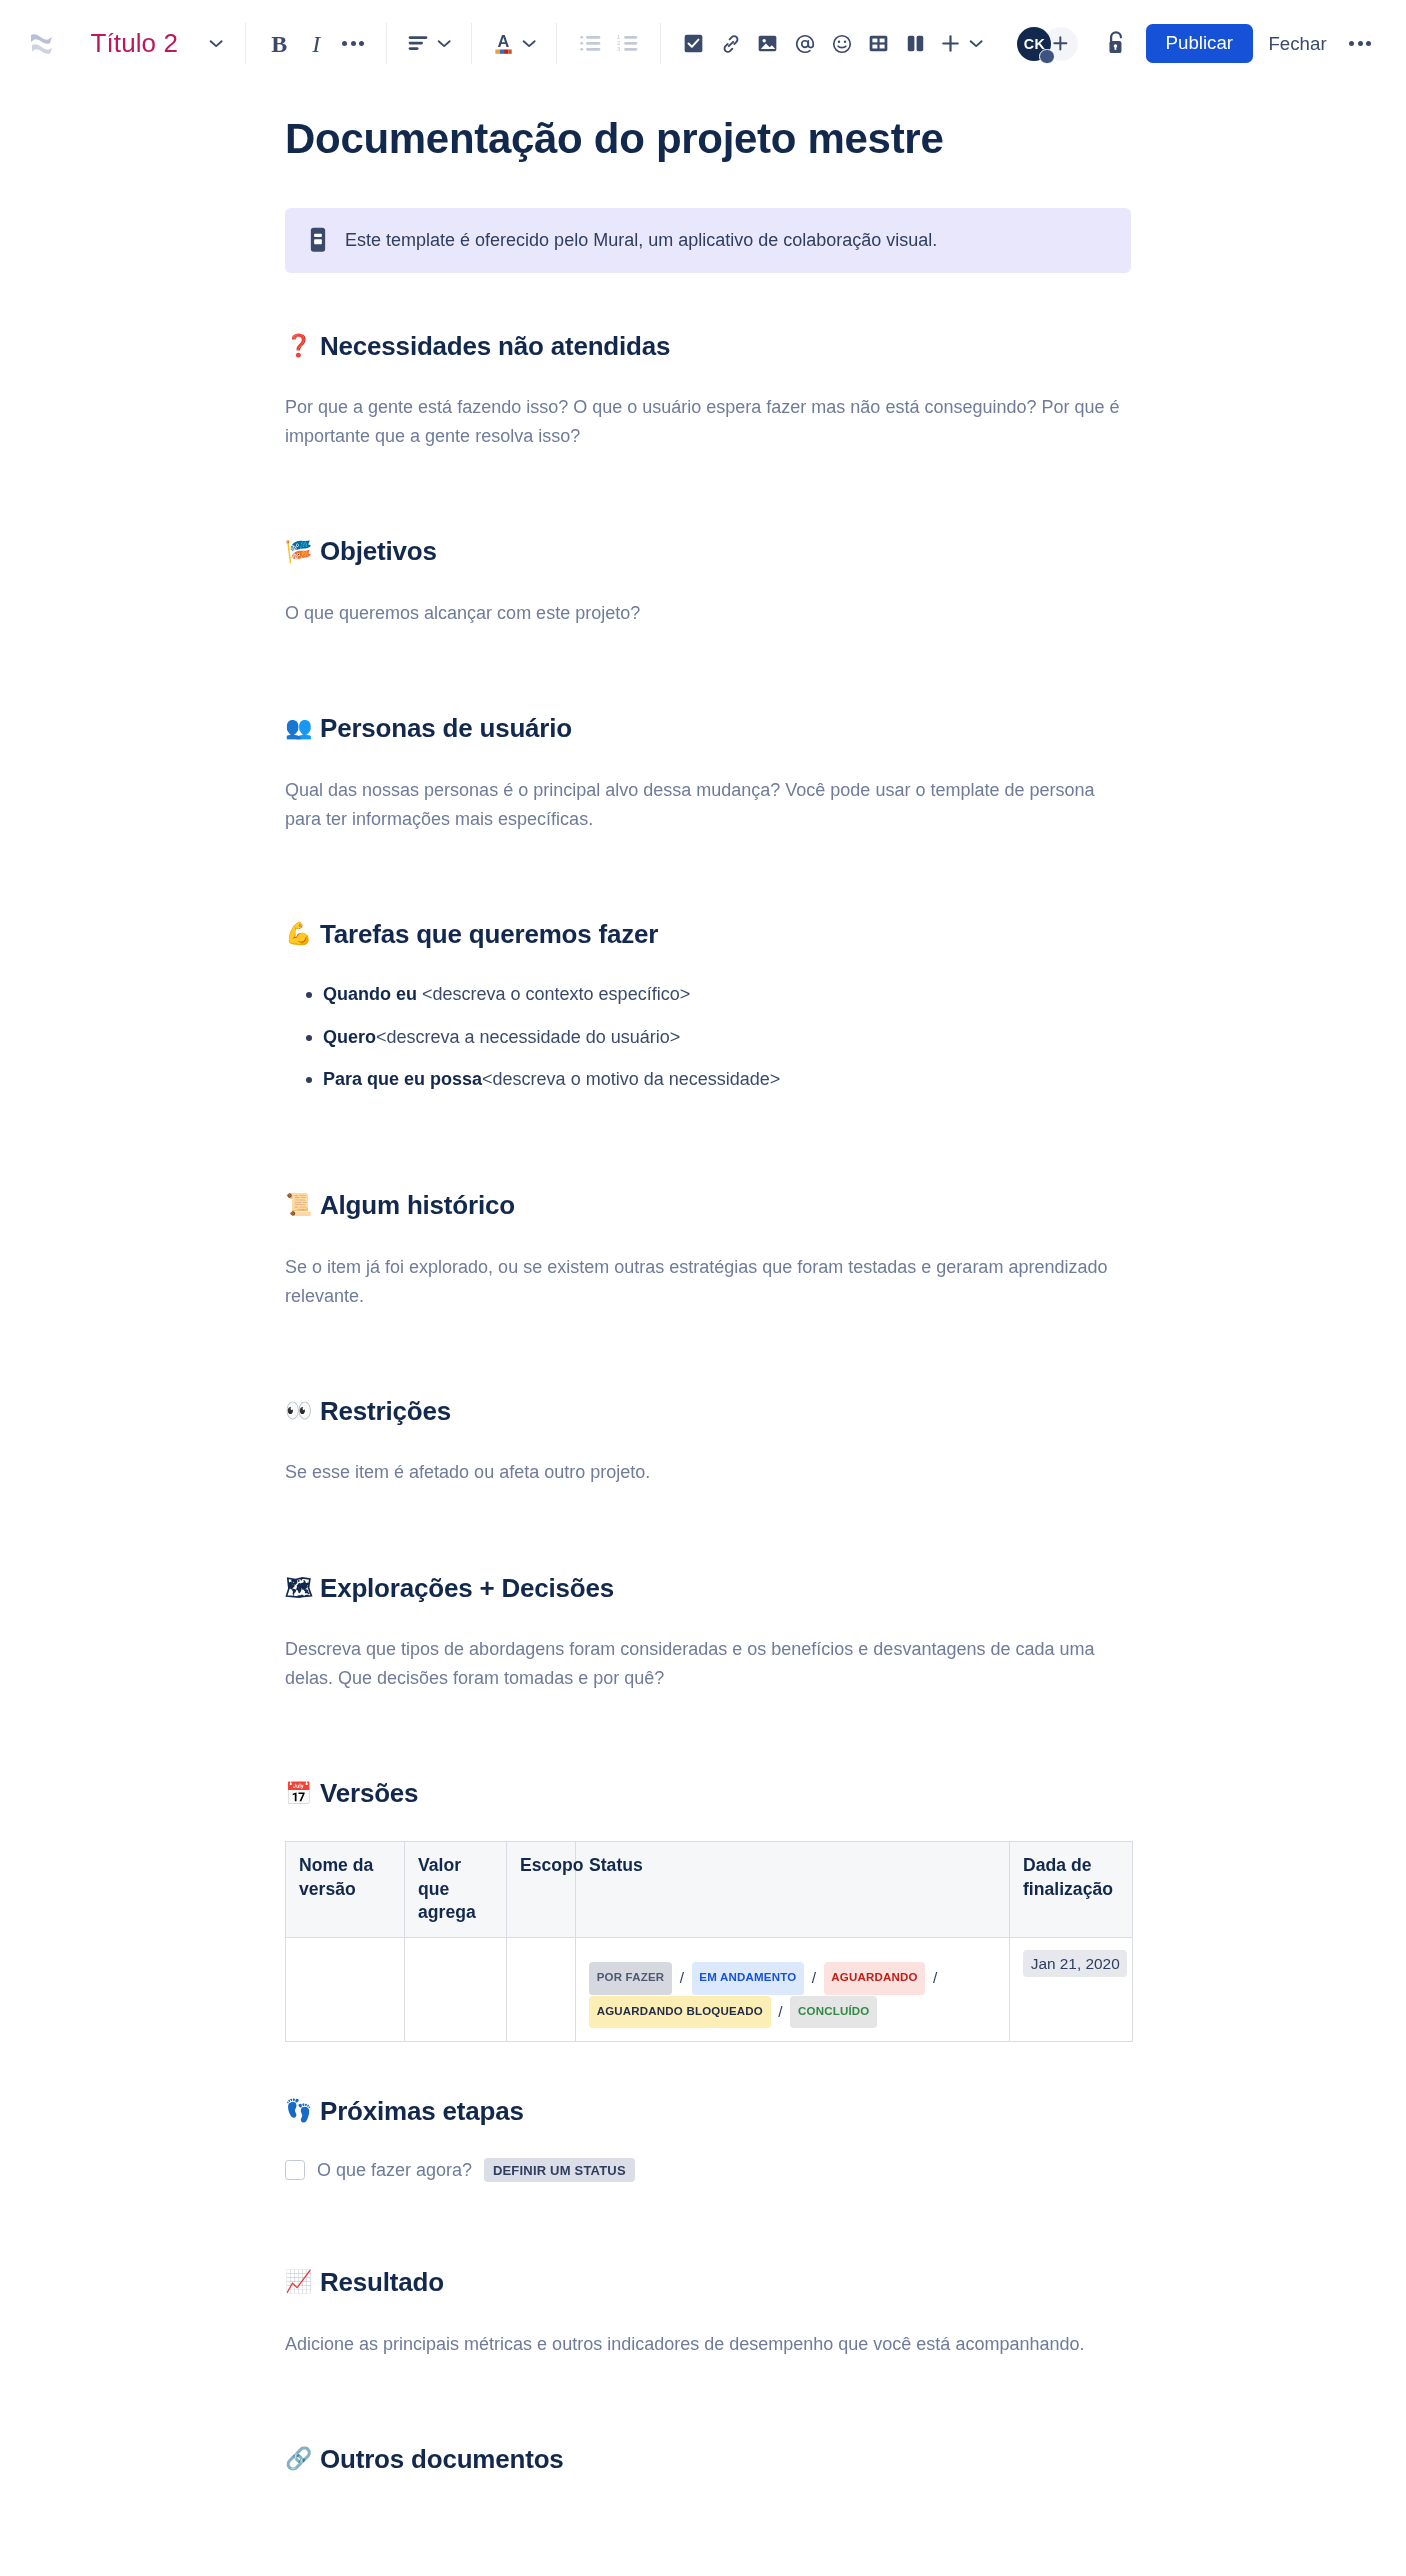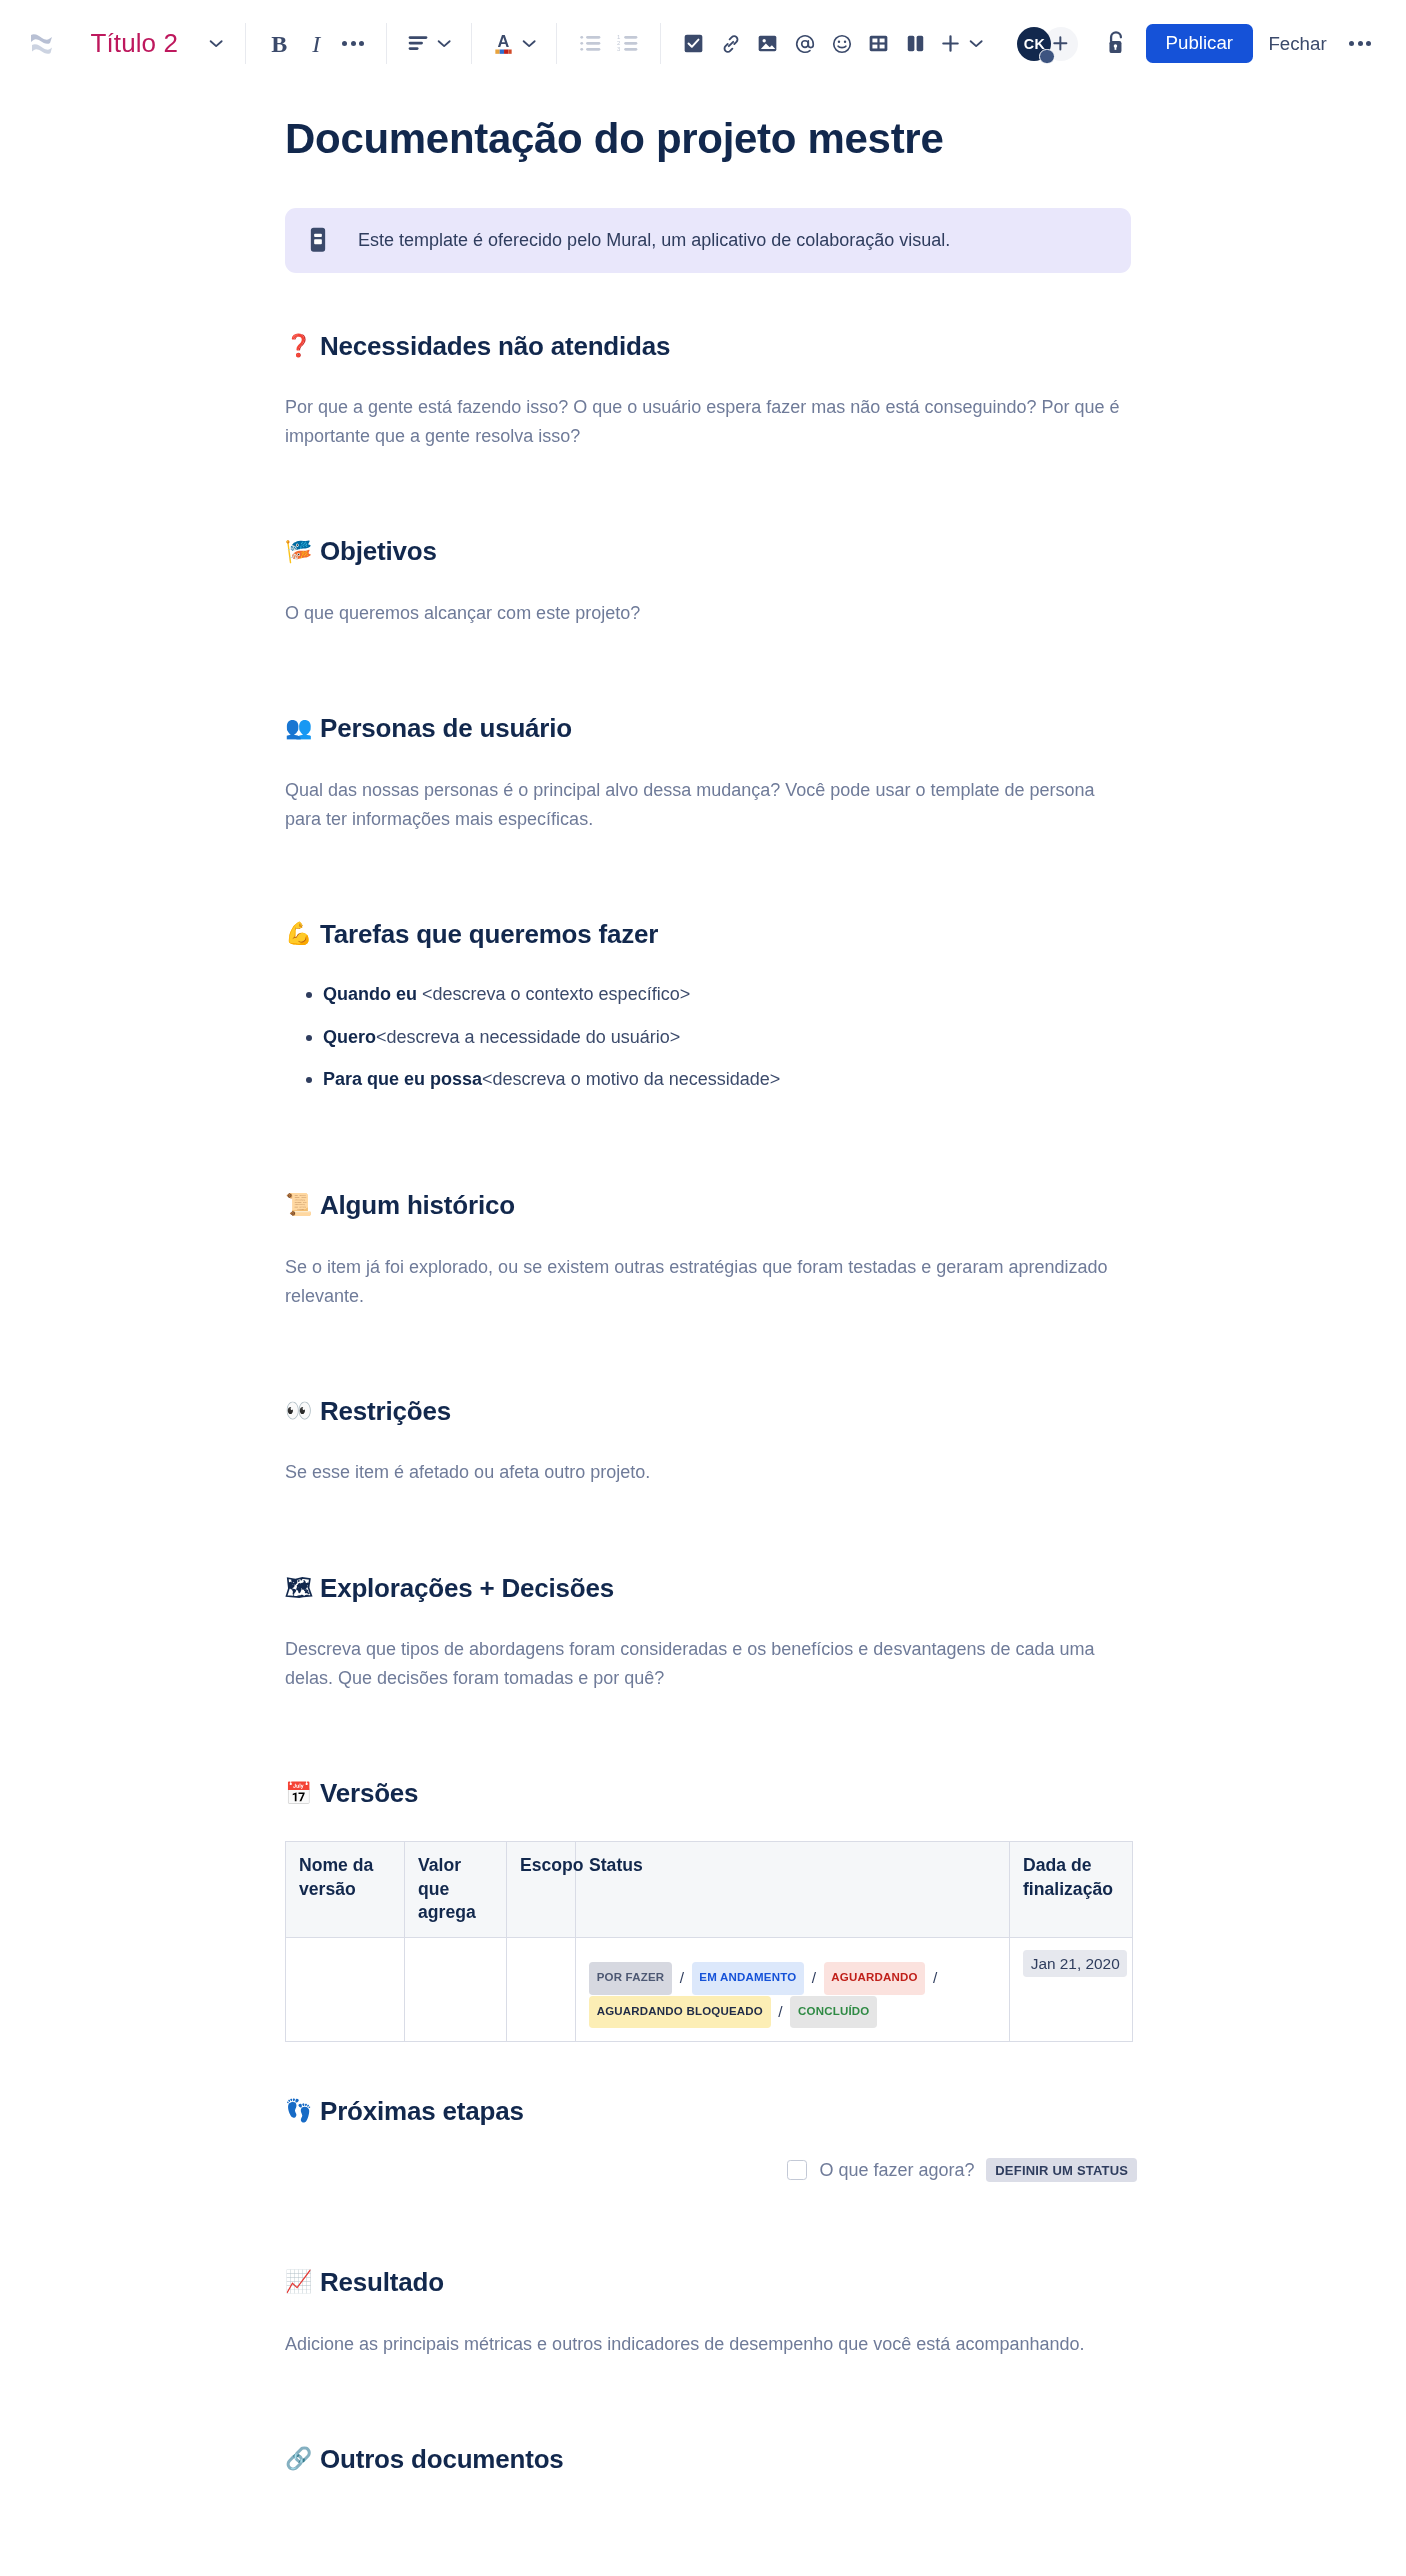--- a/index.html
+++ b/index.html
@@ -145,23 +145,23 @@
     color:#12284d;
     letter-spacing:-0.3px;
     line-height:1.1;
     margin-top:27.5px;
     margin-bottom:46px;
   }
 
   
   .callout{
     background:#e9e7fb;
-    border-radius:11px;
+    border-radius:6px;
     padding:18.7px 22px;
-    display:flex;align-items:center;gap:29px;
+    display:flex;align-items:center;gap:16px;
     margin-bottom:57px;
     width:846px;
   }
   .callout-icon{
     width:22px;height:27.5px;flex:0 0 auto;
     display:flex;align-items:center;justify-content:center;
   }
   .callout-text{
     font-size:18px;
     color:#2f3d5e;
@@ -275,21 +275,20 @@
     padding:4.4px 7.7px;
     font-size:15.4px;
     color:#2f3d5e;
     white-space:nowrap;
   }
 
   
   .check-row{
     display:flex;align-items:center;gap:12px;
     margin-top:3px;
-    justify-content:flex-end;
   }
   .cbox{
     width:20px;height:20px;
     border:1.1px solid #c3c9d6;
     border-radius:3.3px;
     background:#ffffff;
     flex:0 0 auto;
     cursor:pointer;
   }
   .check-label{

